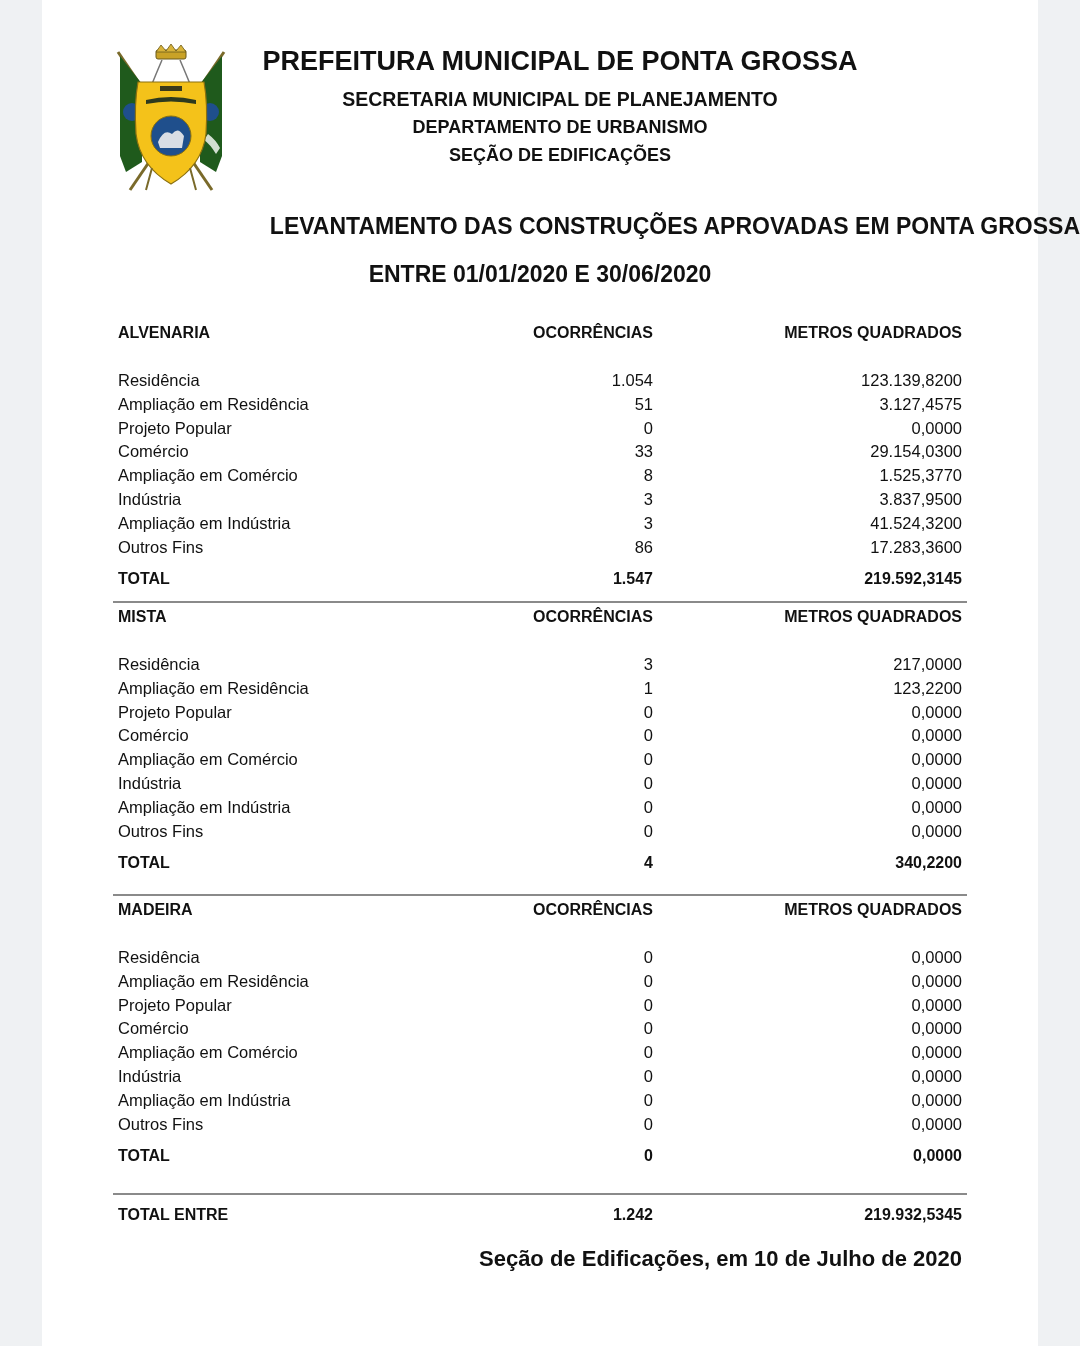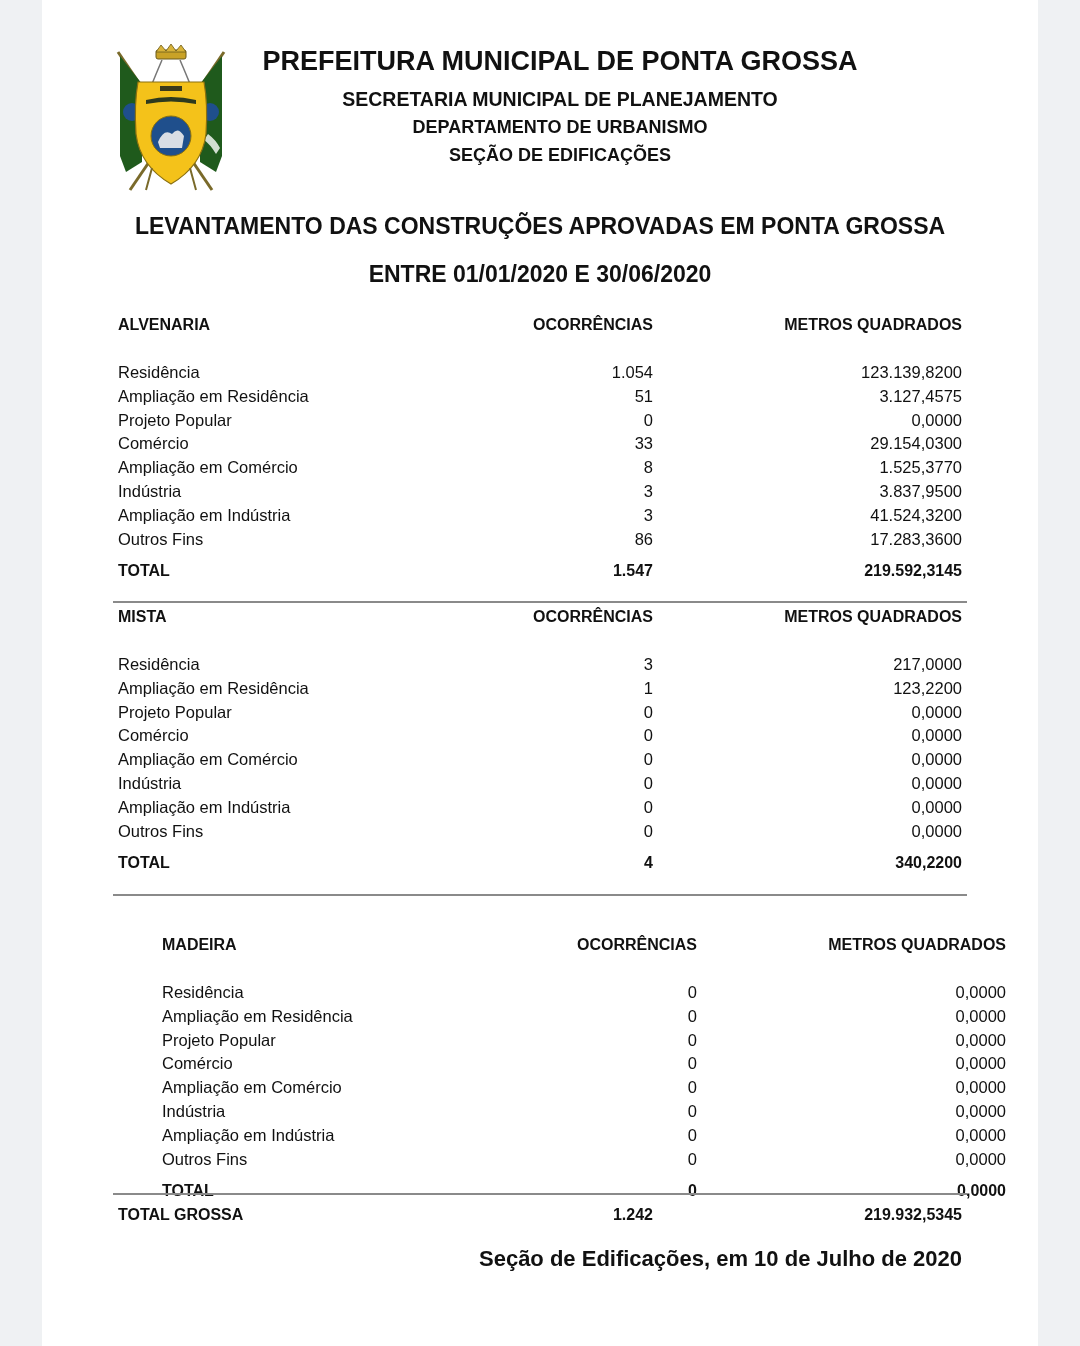--- a/index.html
+++ b/index.html
@@ -12,21 +12,21 @@
     position: absolute; left: 42px; top: 0; width: 996px; height: 1346px;
     background: #ffffff;
   }
   .crest { position: absolute; left: 112px; top: 44px; width: 118px; height: 152px; }
   .hdr { position: absolute; left: 240px; width: 600px; text-align: center; font-weight: bold; white-space: nowrap; margin-left: 20px; }
   .h1 { top: 46px; font-size: 27px; }
   .h2 { top: 88px; font-size: 19.5px; }
   .h3 { top: 117px; font-size: 18px; }
   .h4 { top: 145px; font-size: 18px; }
   .title { position: absolute; left: 0; width: 1080px; text-align: center; font-weight: bold; font-size: 23px; white-space: nowrap; }
-  .t1 { top: 213px; }
+  .t1 { top: 213px; text-align: right; }
   .t2 { top: 261px; }
 
   .section { position: absolute; left: 118px; width: 844px; }
   .row { position: relative; height: 23.8px; font-size: 16.5px; }
   .row .lbl { position: absolute; left: 0; top: 0; }
   .row .occ { position: absolute; right: 309px; top: 0; text-align: left; }
   .row .m2 { position: absolute; right: 0; top: 0; text-align: right; }
   .row.head, .row.total { font-weight: bold; font-size: 16px; }
   .row.head { height: 24px; }
   .gap-head { height: 23px; }
@@ -62,21 +62,21 @@
 </svg>
 
 <div class="hdr h1">PREFEITURA MUNICIPAL DE PONTA GROSSA</div>
 <div class="hdr h2">SECRETARIA MUNICIPAL DE PLANEJAMENTO</div>
 <div class="hdr h3">DEPARTAMENTO DE URBANISMO</div>
 <div class="hdr h4">SEÇÃO DE EDIFICAÇÕES</div>
 
 <div class="title t1">LEVANTAMENTO DAS CONSTRUÇÕES APROVADAS EM PONTA GROSSA</div>
 <div class="title t2">ENTRE 01/01/2020 E 30/06/2020</div>
 
-<div class="section" style="top:316px;">
+<div class="section" style="top:324px;">
   <div class="row head">
     <span class="lbl">ALVENARIA</span>
     <span class="occ">OCORRÊNCIAS</span>
     <span class="m2">METROS QUADRADOS</span>
   </div>
   <div class="gap-head"></div>
   <div class="row">
       <span class="lbl">Residência</span>
       <span class="occ">1.054</span>
       <span class="m2">123.139,8200</span>
@@ -176,21 +176,21 @@
   <div class="gap-total"></div>
   <div class="row total">
       <span class="lbl">TOTAL</span>
       <span class="occ">4</span>
       <span class="m2">340,2200</span>
     </div>
 </div>
 
 <div class="sep" style="top:894px;"></div>
 
-<div class="section" style="top:936px;margin-left:44px;">
+<div class="section" style="top:901px;">
   <div class="row head">
     <span class="lbl">MADEIRA</span>
     <span class="occ">OCORRÊNCIAS</span>
     <span class="m2">METROS QUADRADOS</span>
   </div>
   <div class="gap-head"></div>
   <div class="row">
       <span class="lbl">Residência</span>
       <span class="occ">0</span>
       <span class="m2">0,0000</span>
@@ -235,19 +235,19 @@
       <span class="lbl">TOTAL</span>
       <span class="occ">0</span>
       <span class="m2">0,0000</span>
     </div>
 </div>
 
 <div class="sep" style="top:1193px;"></div>
 
 <div class="section" style="top:1206px;">
   <div class="row total">
-    <span class="lbl">TOTAL GROSSA</span>
+    <span class="lbl">TOTAL ENTRE</span>
     <span class="occ">1.242</span>
     <span class="m2">219.932,5345</span>
   </div>
 </div>
 
 <div class="footer">Seção de Edificações, em 10 de Julho de 2020</div>
 
 </body></html>

